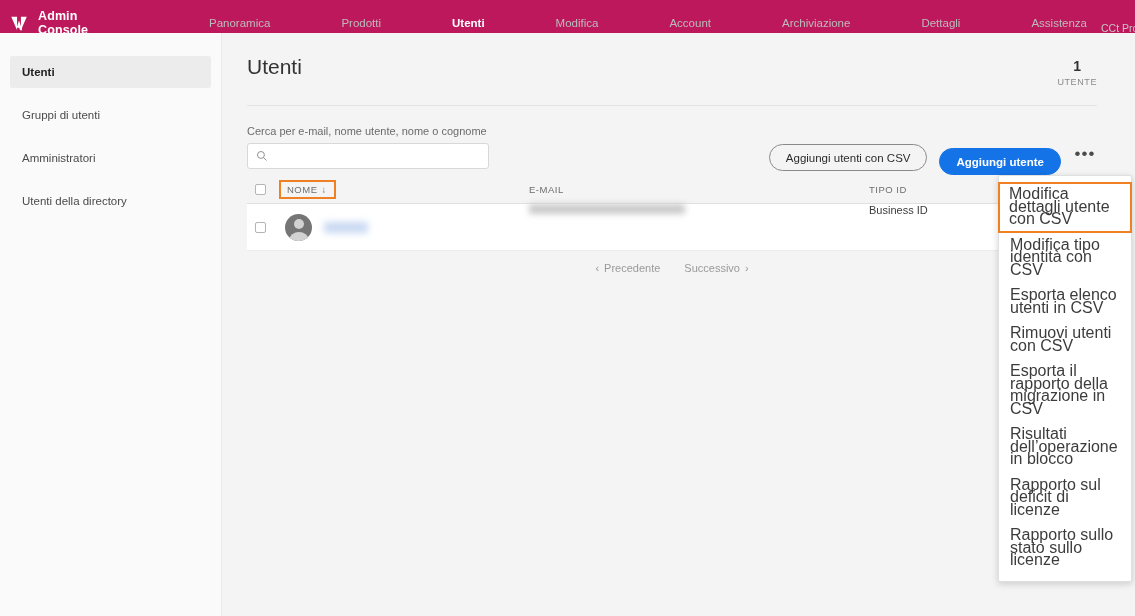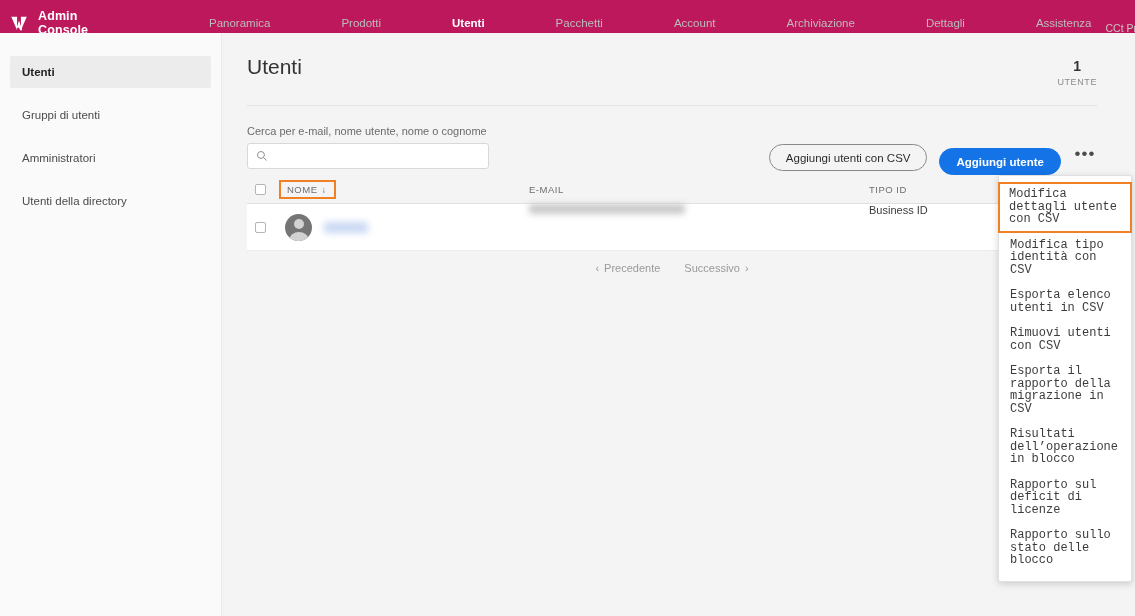--- a/index.html
+++ b/index.html
@@ -194,22 +194,22 @@
 
   
   .menu {
     position: absolute; left: 776px; top: 142px;
     width: 134px; background: #fff;
     border: 1px solid #e0e0e0; border-radius: 2px;
     box-shadow: 0 2px 7px rgba(0,0,0,0.17);
     padding: 6px 0 7px 0; z-index: 30;
   }
   .menu-item {
-    font-size: 12px; color: #3c3c3c; line-height: 12.5px;
-    padding: 6px 11px 7px 11px; cursor: pointer; font-family: Liberation Mono, monospace;
+    font-size: 16px; color: #3c3c3c; line-height: 12.5px;
+    padding: 6px 11px 7px 11px; cursor: pointer;
   }
   .menu-item.highlighted {
     border: 2px solid #f08024;
     padding: 4px 9px 5px 9px;
     margin: 0 -1px;
   }
 </style>
 </head>
 <body>
 
@@ -220,21 +220,21 @@
       <polygon points="26,2 17,2 17,23" fill="#ffffff"></polygon>
       <polygon points="14,8 19,23 15.6,23 14.2,19 10.2,19" fill="#ffffff"></polygon>
     </svg>
     <span class="brand-title">Admin Console</span>
   </div>
 
   <div class="navlinks">
     <div class="navlink">Panoramica</div>
     <div class="navlink">Prodotti</div>
     <div class="navlink active">Utenti</div>
-    <div class="navlink">Pacchetti</div>
+    <div class="navlink">Modifica</div>
     <div class="navlink">Account</div>
     <div class="navlink">Archiviazione</div>
     <div class="navlink">Dettagli</div>
     <div class="navlink">Assistenza</div>
   </div>
 
   <div class="topright">
     <span class="org-name">CCt Pro T1 Team</span>
     <svg class="ticon" viewBox="0 0 20 20">
       <circle cx="10" cy="10" r="8.2" fill="none" stroke="#c6c6c6" stroke-width="1.5"></circle>
@@ -338,16 +338,16 @@
   </div>
 
   <div class="menu">
     <div class="menu-item highlighted">Modifica dettagli utente con CSV</div>
     <div class="menu-item">Modifica tipo identità con CSV</div>
     <div class="menu-item">Esporta elenco utenti in CSV</div>
     <div class="menu-item">Rimuovi utenti con CSV</div>
     <div class="menu-item">Esporta il rapporto della migrazione in CSV</div>
     <div class="menu-item">Risultati dell’operazione in blocco</div>
     <div class="menu-item">Rapporto sul deficit di licenze</div>
-    <div class="menu-item">Rapporto sullo stato delle blocco</div>
+    <div class="menu-item">Rapporto sullo stato sullo licenze</div>
   </div>
 
 </div>
 
 </body></html>

